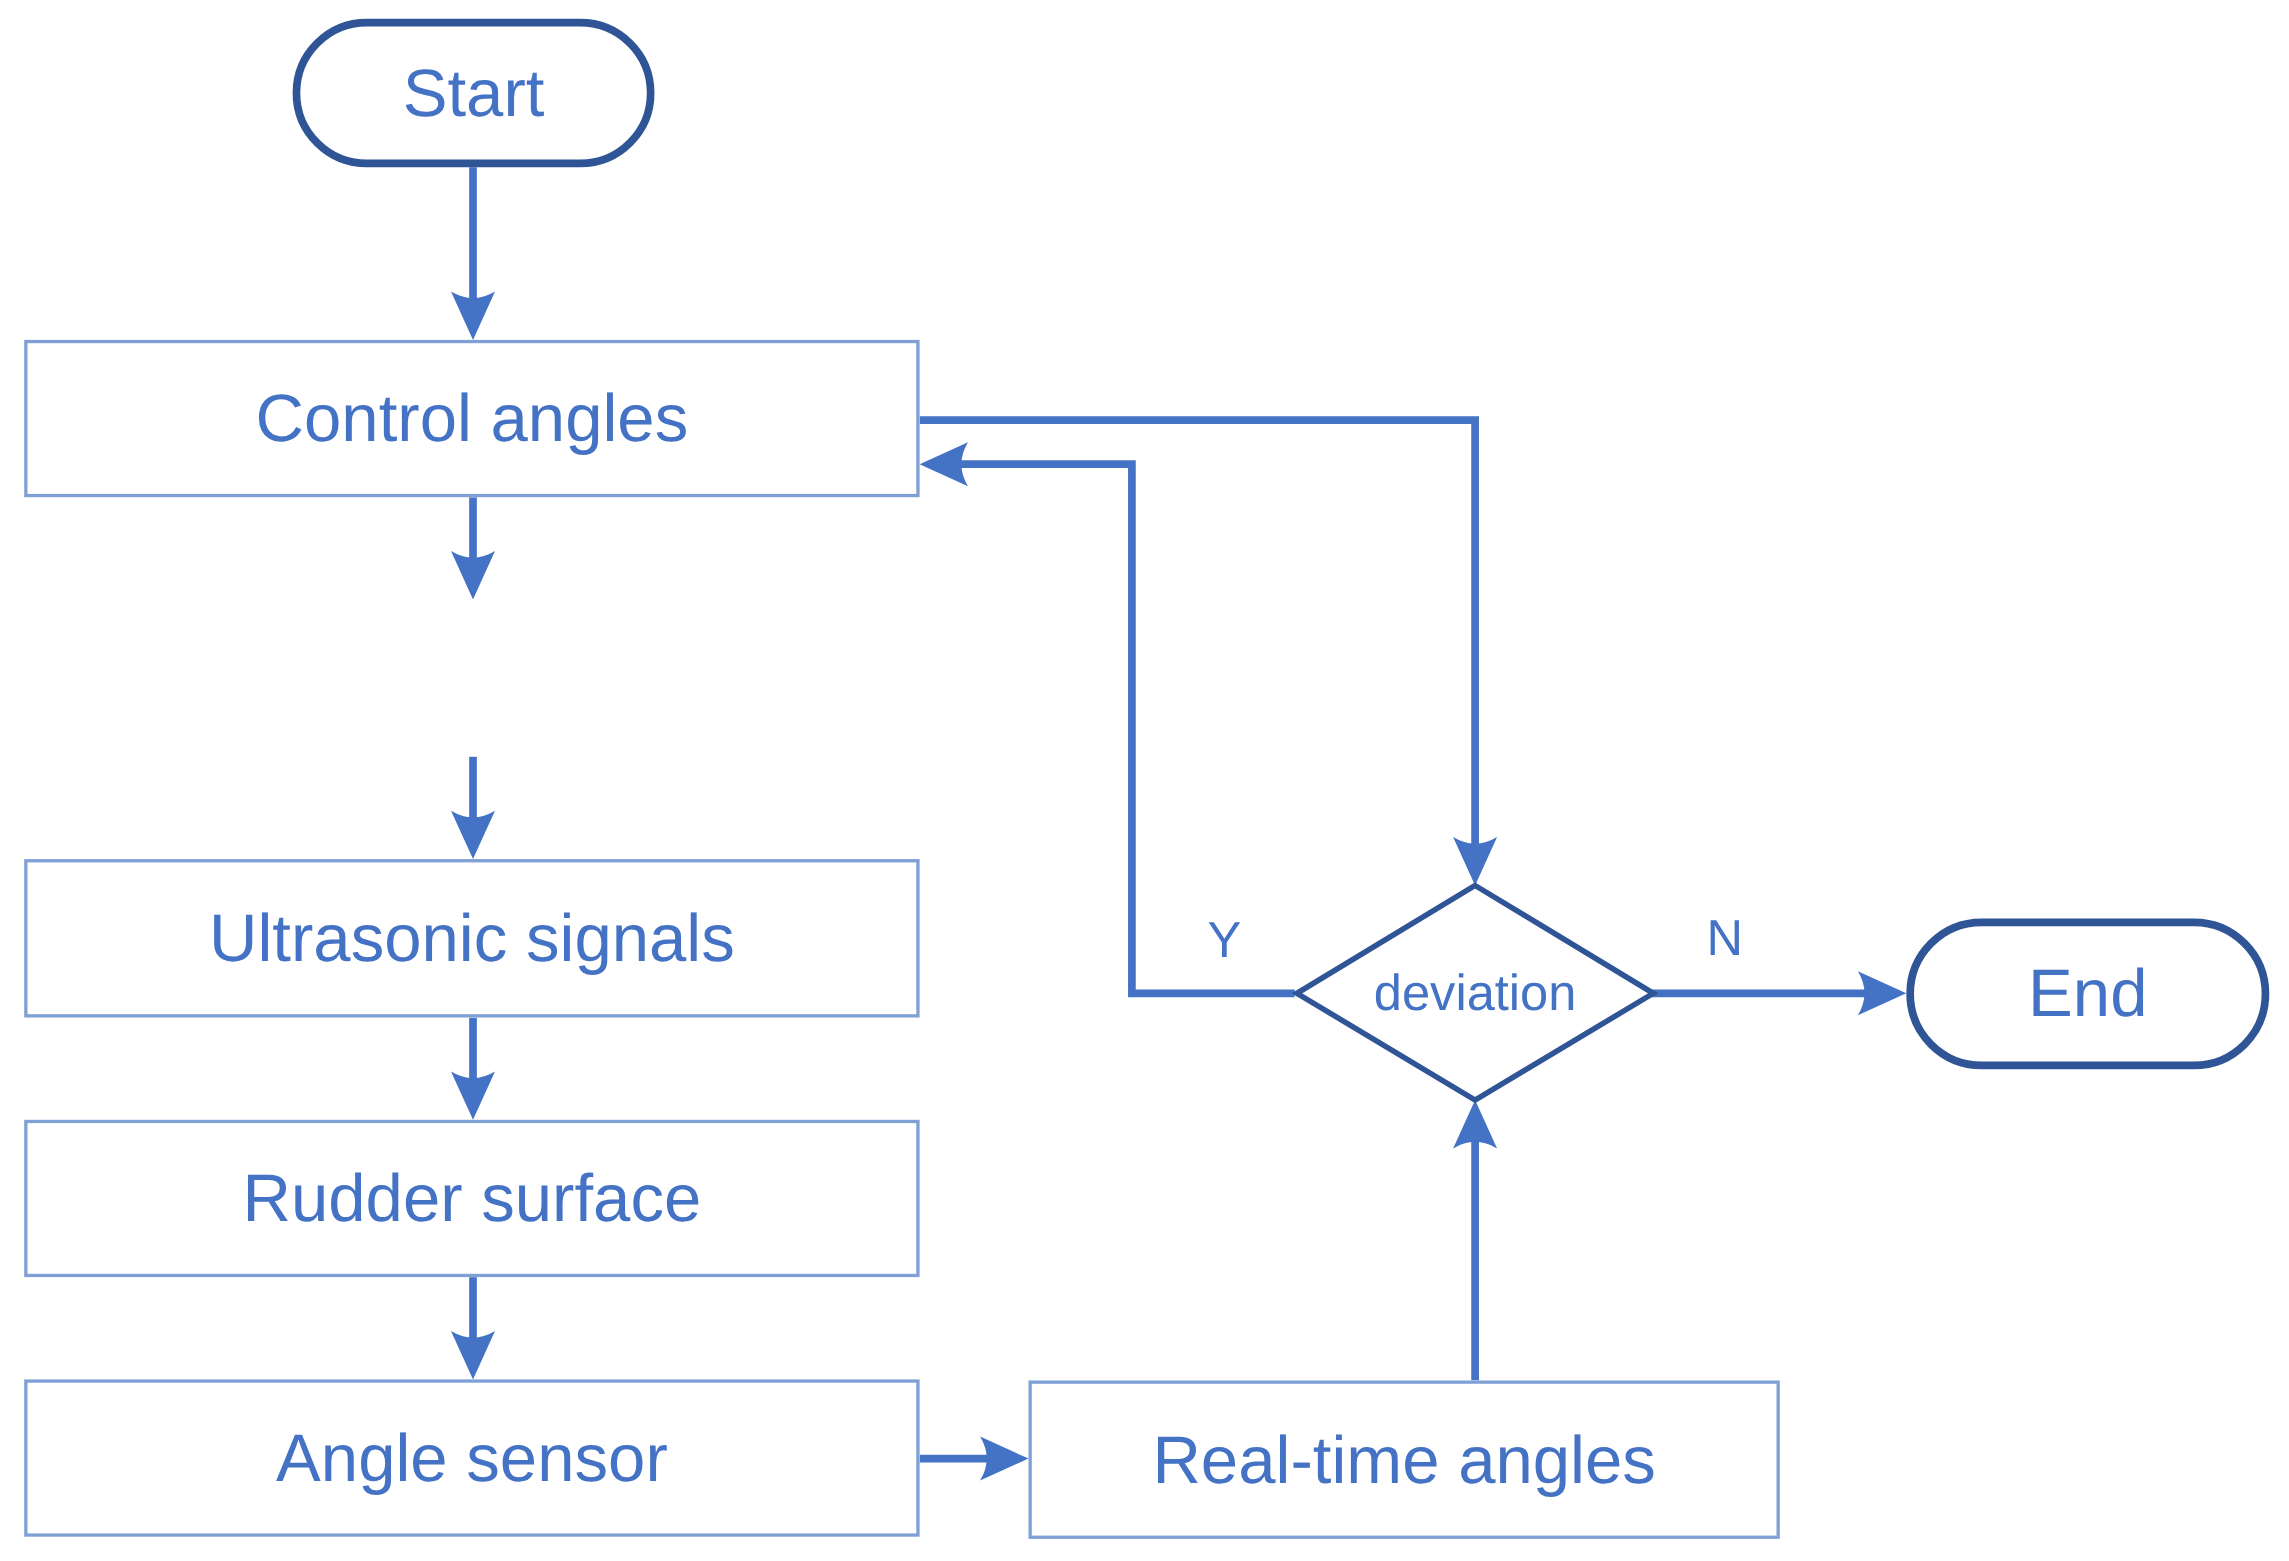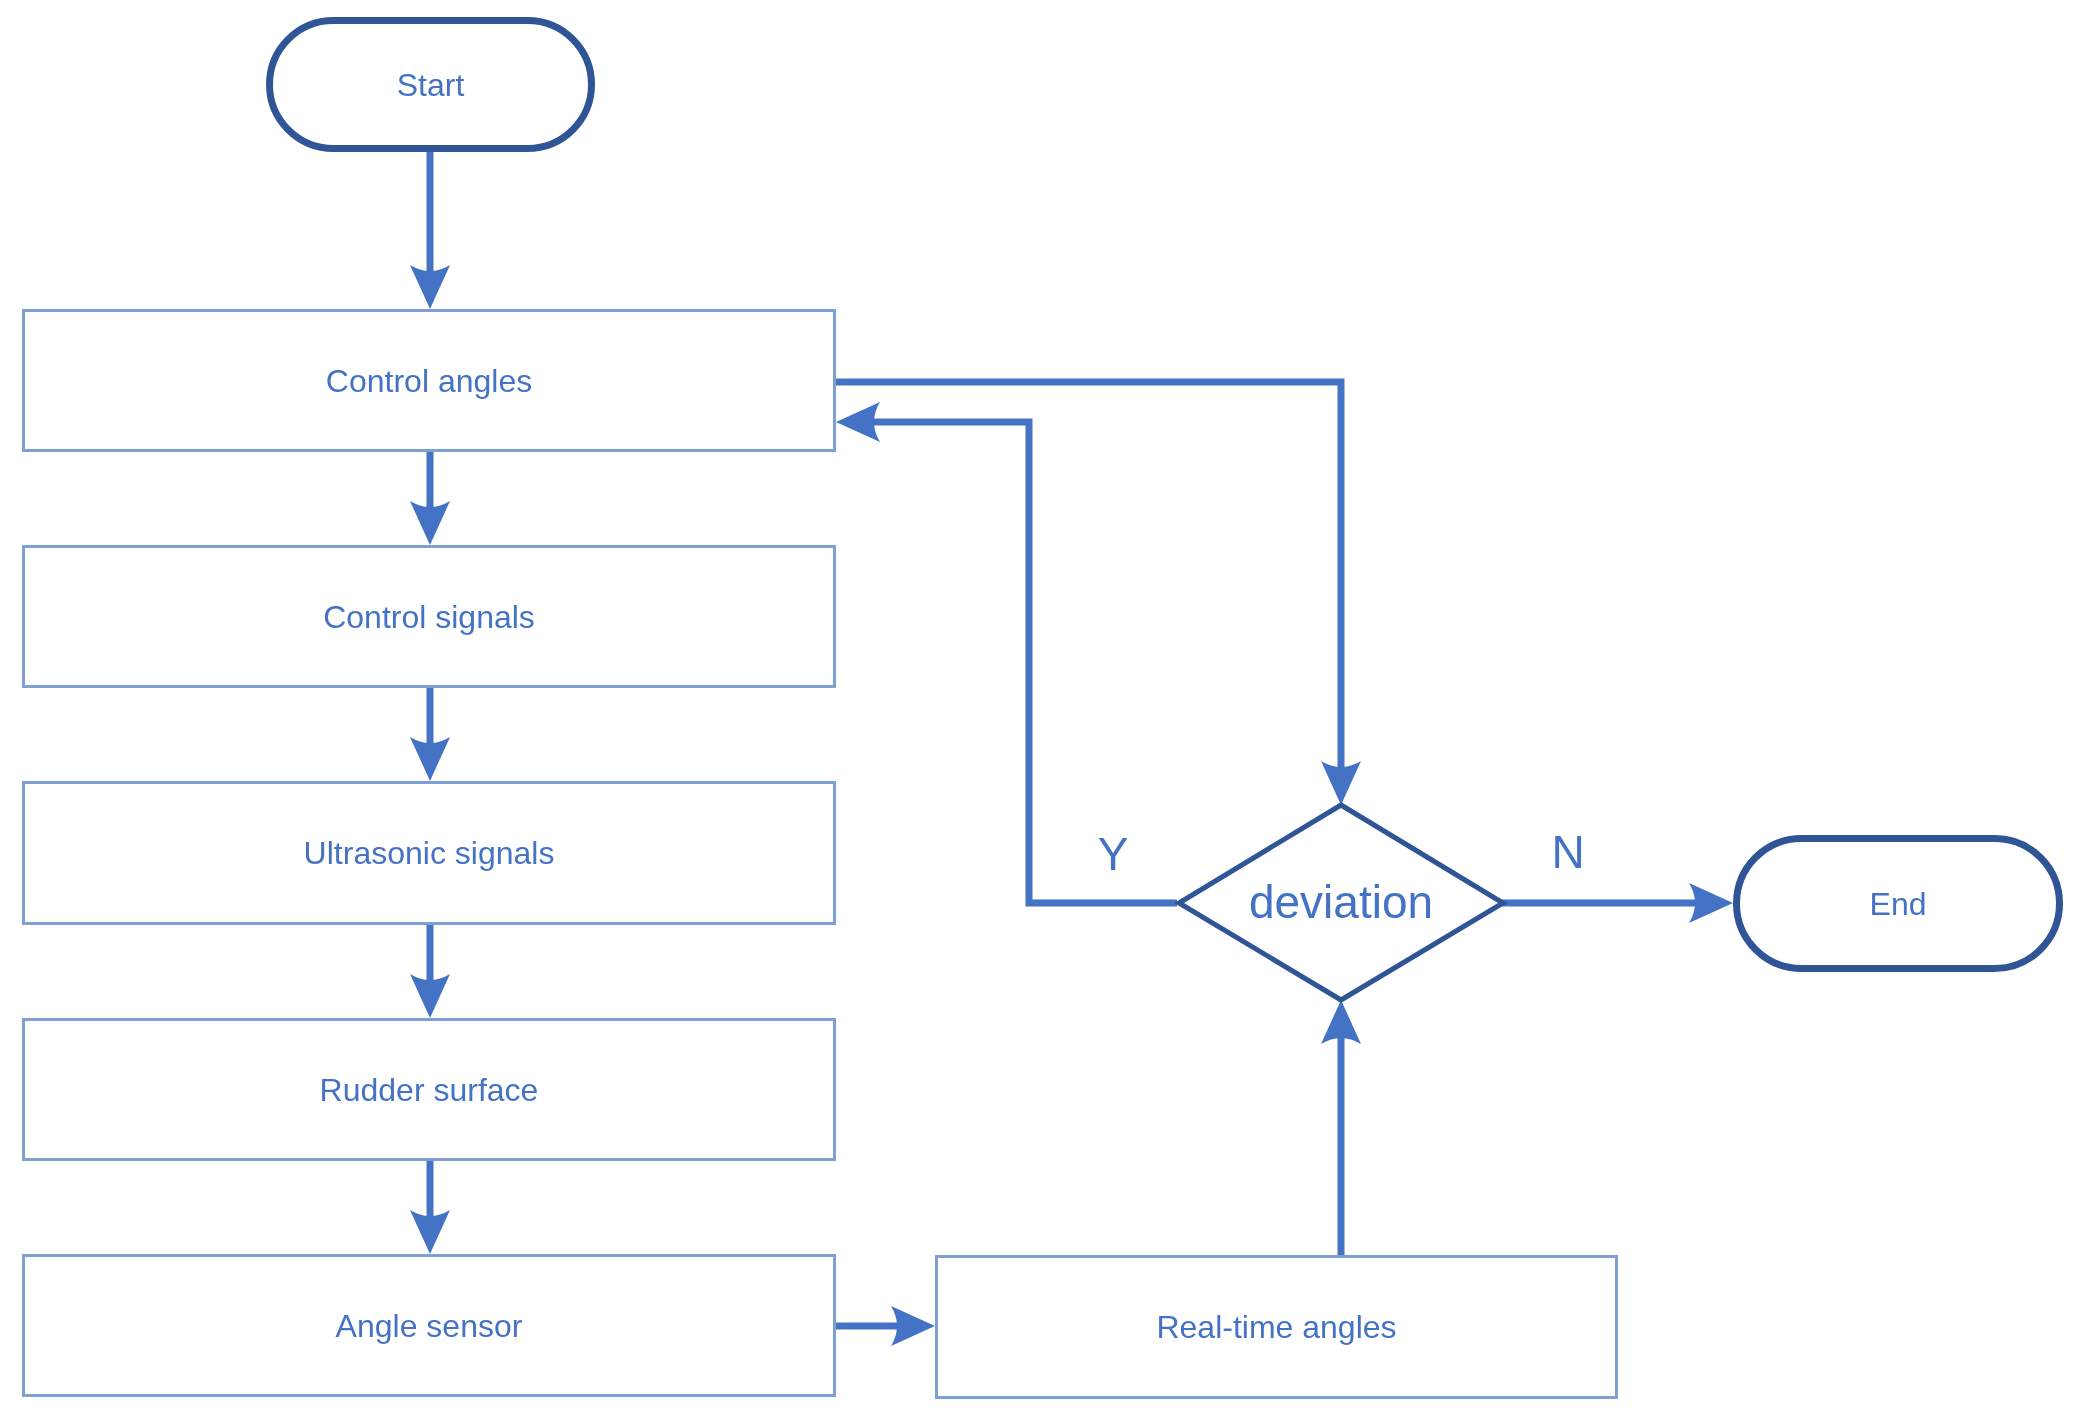--- a/index.html
+++ b/index.html
@@ -40,21 +40,21 @@
     stroke-linejoin: miter;
   }
   .node {
     position: absolute;
     display: flex;
     align-items: center;
     justify-content: center;
     box-sizing: border-box;
     background: #FFFFFF;
     color: #4472C4;
-    font-size: 32px;
+    font-size: 61px;
     line-height: 1;
     white-space: nowrap;
   }
   .process {
     border: 3px solid #7FA0D4;
   }
   .terminator {
     border: 7px solid #2F5597;
   }
   .floating-label {
@@ -141,23 +141,20 @@
   </svg>
 
   <div class="node terminator" id="n-start">
     <span>Start</span>
   </div>
 
   <div class="node process" id="n-preset">
     <span>Control angles</span>
   </div>
 
-  <div class="node process" id="n-control">
-    <span>Control signals</span>
-  </div>
 
   <div class="node process" id="n-ultra">
     <span>Ultrasonic signals</span>
   </div>
 
   <div class="node process" id="n-angle">
     <span>Angle sensor</span>
   </div>
 
   <div class="node process" id="n-rudder">

